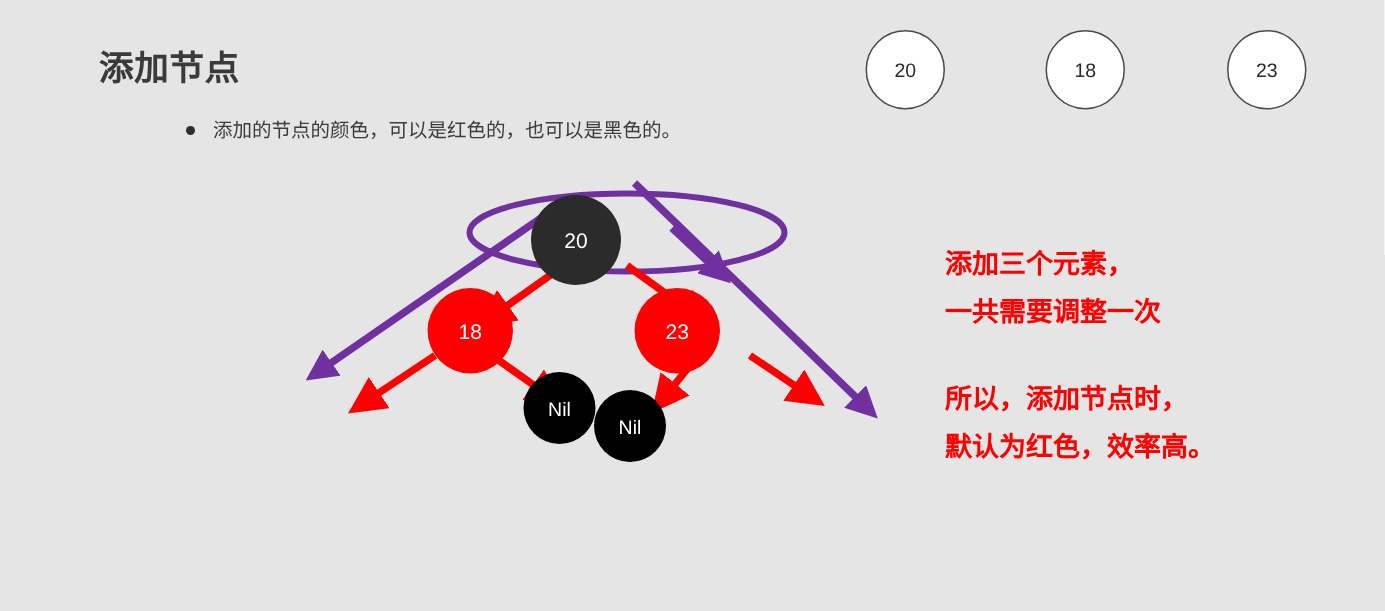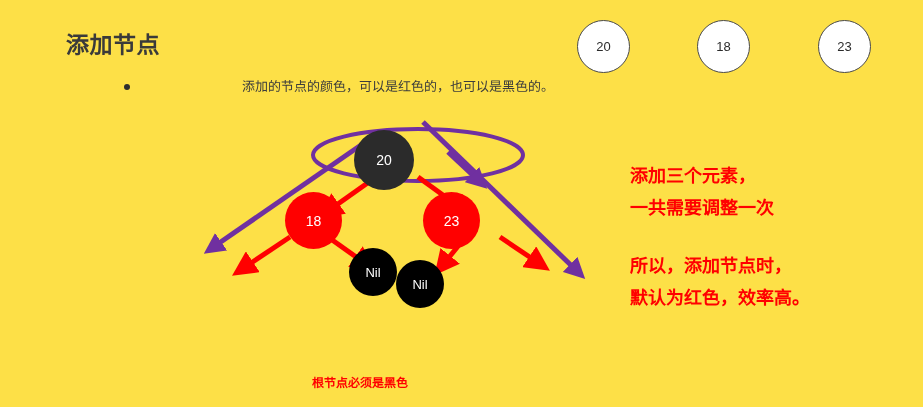--- a/index.html
+++ b/index.html
@@ -9,21 +9,21 @@
     background: #ffffff;
   }
   body {
     font-family: "Liberation Sans", "DejaVu Sans", sans-serif;
     color: #333333;
   }
   #slide {
     position: relative;
     width: 923px;
     height: 407px;
-    background: #fde047;
+    background: #e5e5e5;
     overflow: hidden;
   }
 
   
   #page-title {
     position: absolute;
     left: 66px;
     top: 26px;
     font-size: 23px;
     font-weight: bold;
@@ -34,21 +34,20 @@
 
   
   #bullet-list {
     position: absolute;
     left: 124px;
     top: 78px;
     width: 430px;
     margin: 0;
     padding: 0;
     list-style: none;
-    text-align: right;
   }
   #bullet-list li {
     position: relative;
     padding-left: 18px;
     margin-bottom: 8px;
     font-size: 13px;
     line-height: 17px;
     color: #3c3c3c;
     white-space: nowrap;
   }
@@ -209,15 +208,14 @@
 
   <div class="callout" id="callout-bottom">
     <div>所以，添加节点时，</div>
     <div>默认为红色，效率高。</div>
   </div>
   <div class="callout" id="callout-top">
     <div>添加三个元素，</div>
     <div>一共需要调整一次</div>
   </div>
 
-  <div id="bottom-caption">根节点必须是黑色</div>
 
 </div>
 
 </body></html>

